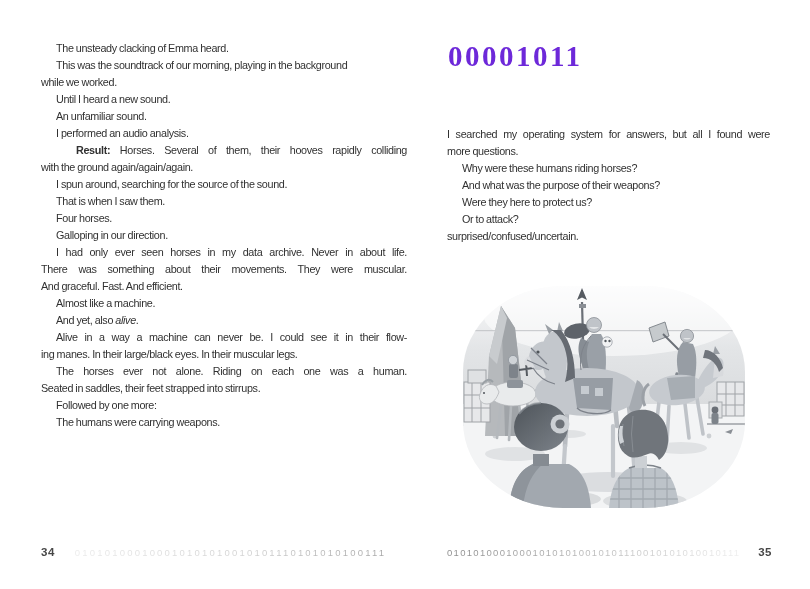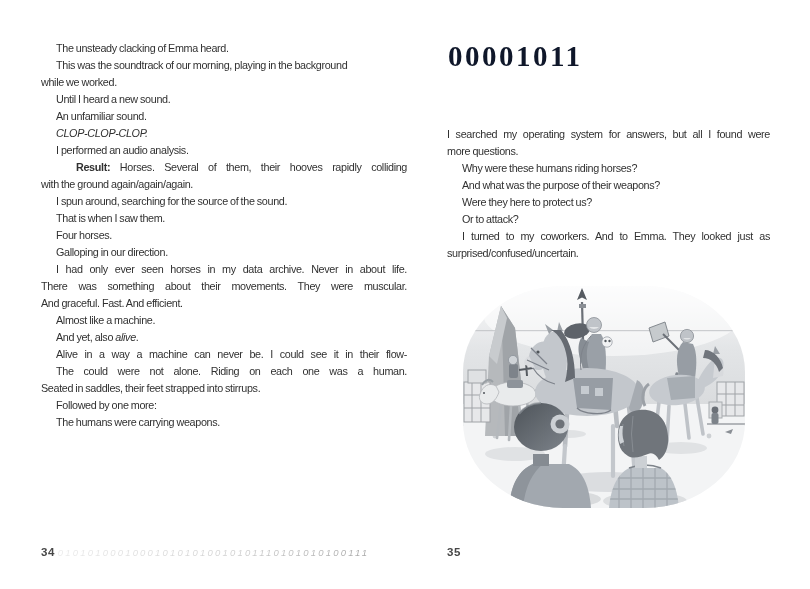--- a/index.html
+++ b/index.html
@@ -19,83 +19,82 @@
     color:#313131;white-space:nowrap;overflow:visible;
   }
   .bline.ind{padding-left:15px;}
   .bline.just{white-space:normal;text-align:justify;text-align-last:justify;}
   .bline .it{font-style:italic;}
   .bline .bd{font-weight:bold;padding-left:20px;}
   
   .chapter-heading{
     position:absolute;left:448px;top:40px;
     font-family:"Liberation Serif",serif;font-weight:700;
-    font-size:29px;line-height:32px;letter-spacing:2.5px;color:#0f172a;
+    font-size:29px;line-height:32px;letter-spacing:2.5px;color:#6d28d9;
   }
   
   .footer{position:absolute;top:546px;display:flex;align-items:baseline;}
   #left-footer{left:41px;width:366px;}
   #right-footer{left:447px;width:325px;justify-content:space-between;}
   .pagenum{font-size:11.5px;font-weight:700;color:#474747;letter-spacing:0.5px;}
   .binary{
     font-size:9.5px;white-space:nowrap;overflow:hidden;
     -webkit-background-clip:text;background-clip:text;color:transparent;
   }
-  .binary.left{margin-left:3px;letter-spacing:2.2px;
-    background-image:linear-gradient(90deg,#ebebeb 0%,#d2d2d2 55%,#a6a6a6 100%);font-style:italic;}
+  .binary.left{margin-left:20px;letter-spacing:2.2px;
+    background-image:linear-gradient(90deg,#ebebeb 0%,#d2d2d2 55%,#a6a6a6 100%);}
   .binary.right{letter-spacing:1.3px;margin-right:10px;
     background-image:linear-gradient(90deg,#8a8a8a 0%,#c6c6c6 60%,#efefef 100%);}
   
   #illustration{position:absolute;left:463px;top:286px;width:282px;height:222px;}
 </style>
 </head>
 <body>
 
 <div>
   <div id="left-lines" class="lines">
       <div class="bline ind"><span>The unsteady clacking of Emma heard.</span></div>
       <div class="bline ind"><span>This was the soundtrack of our morning, playing in the background</span></div>
       <div class="bline"><span>while we worked.</span></div>
       <div class="bline ind"><span>Until I heard a new sound.</span></div>
       <div class="bline ind"><span>An unfamiliar sound.</span></div>
-      <div class="bline ind"><span class="it">CLOP-CLOP-CLOP.</span></div>
       <div class="bline ind"><span>I performed an audio analysis.</span></div>
       <div class="bline ind just"><span class="bd">Result:</span><span> Horses. Several of them, their hooves rapidly colliding</span></div>
       <div class="bline"><span>with the ground again/again/again.</span></div>
       <div class="bline ind"><span>I spun around, searching for the source of the sound.</span></div>
       <div class="bline ind"><span>That is when I saw them.</span></div>
       <div class="bline ind"><span>Four horses.</span></div>
       <div class="bline ind"><span>Galloping in our direction.</span></div>
       <div class="bline ind just"><span>I had only ever seen horses in my data archive. Never in about life.</span></div>
       <div class="bline just"><span>There was something about their movements. They were muscular.</span></div>
       <div class="bline"><span>And graceful. Fast. And efficient.</span></div>
       <div class="bline ind"><span>Almost like a machine.</span></div>
       <div class="bline ind"><span>And yet, also </span><span class="it">alive</span><span>.</span></div>
       <div class="bline ind just"><span>Alive in a way a machine can never be. I could see it in their flow-</span></div>
-      <div class="bline ind just"><span>The could were not alone. Riding on each one was a human.</span></div>
+      <div class="bline"><span>ing manes. In their large/black eyes. In their muscular legs.</span></div>
+      <div class="bline ind just"><span>The horses ever not alone. Riding on each one was a human.</span></div>
       <div class="bline"><span>Seated in saddles, their feet strapped into stirrups.</span></div>
       <div class="bline ind"><span>Followed by one more:</span></div>
       <div class="bline ind"><span>The humans were carrying weapons.</span></div>
     </div>
   <div id="left-footer" class="footer">
     <span class="pagenum">34</span>
     <span class="binary left">010101000100010101010010101110101010100111</span>
   </div>
 </div>
 
 <div>
   <div class="chapter-heading">00001011</div>
   <div id="right-lines" class="lines">
       <div class="bline just"><span>I searched my operating system for answers, but all I found were</span></div>
       <div class="bline"><span>more questions.</span></div>
       <div class="bline ind"><span>Why were these humans riding horses?</span></div>
       <div class="bline ind"><span>And what was the purpose of their weapons?</span></div>
       <div class="bline ind"><span>Were they here to protect us?</span></div>
       <div class="bline ind"><span>Or to attack?</span></div>
-      <div class="bline ind just"><span>I turned to my coworkers. And to Emma. They looked just as</span></div>
       <div class="bline"><span>surprised/confused/uncertain.</span></div>
     </div>
 
   <svg id="illustration" viewBox="0 0 282 222" role="img" aria-label="Grayscale illustration: armed riders on horseback, one holding a spear, one a crossbow and one an axe, approach past rocks and supply crates; a round-headed robot and a person in a plaid shirt watch from the foreground.">
     <defs>
       <clipPath id="blob">
           <rect x="0" y="0" width="282" height="222" rx="100" ry="86"></rect>
         </clipPath>
       <linearGradient id="sky" x1="0" y1="0" x2="0" y2="1">
         <stop offset="0" stop-color="#fafafb"></stop>
@@ -235,15 +234,16 @@
         <rect x="172" y="170" width="12" height="12" fill="#ccd0d4"></rect>
         <path d="M158,134 Q160,148 157,156" fill="#d9dcdf" stroke="none"></path>
         <path d="M156,158 C152,140 160,126 176,124 C192,122 204,132 205,150 C206,162 202,170 196,174 C193,168 189,166 185,168 C178,171 170,173 165,170 C160,167 157,163 156,158 Z" fill="#70757b"></path>
         <path d="M160,138 Q158,150 161,160 M170,130 Q167,148 170,166" stroke="#8d9298" stroke-width="1" fill="none" opacity="0.8"></path>
         <path d="M157,140 C155,146 155,152 157,158 L161,156 C159,150 159,145 160,140 Z" fill="#cfd3d7"></path>
       </g>
     </g>
   </svg>
 
   <div id="right-footer" class="footer">
+    <span class="binary right">010101000100010101010010101110010101010010111</span>
     <span class="pagenum">35</span>
   </div>
 </div>
 
 </body></html>

